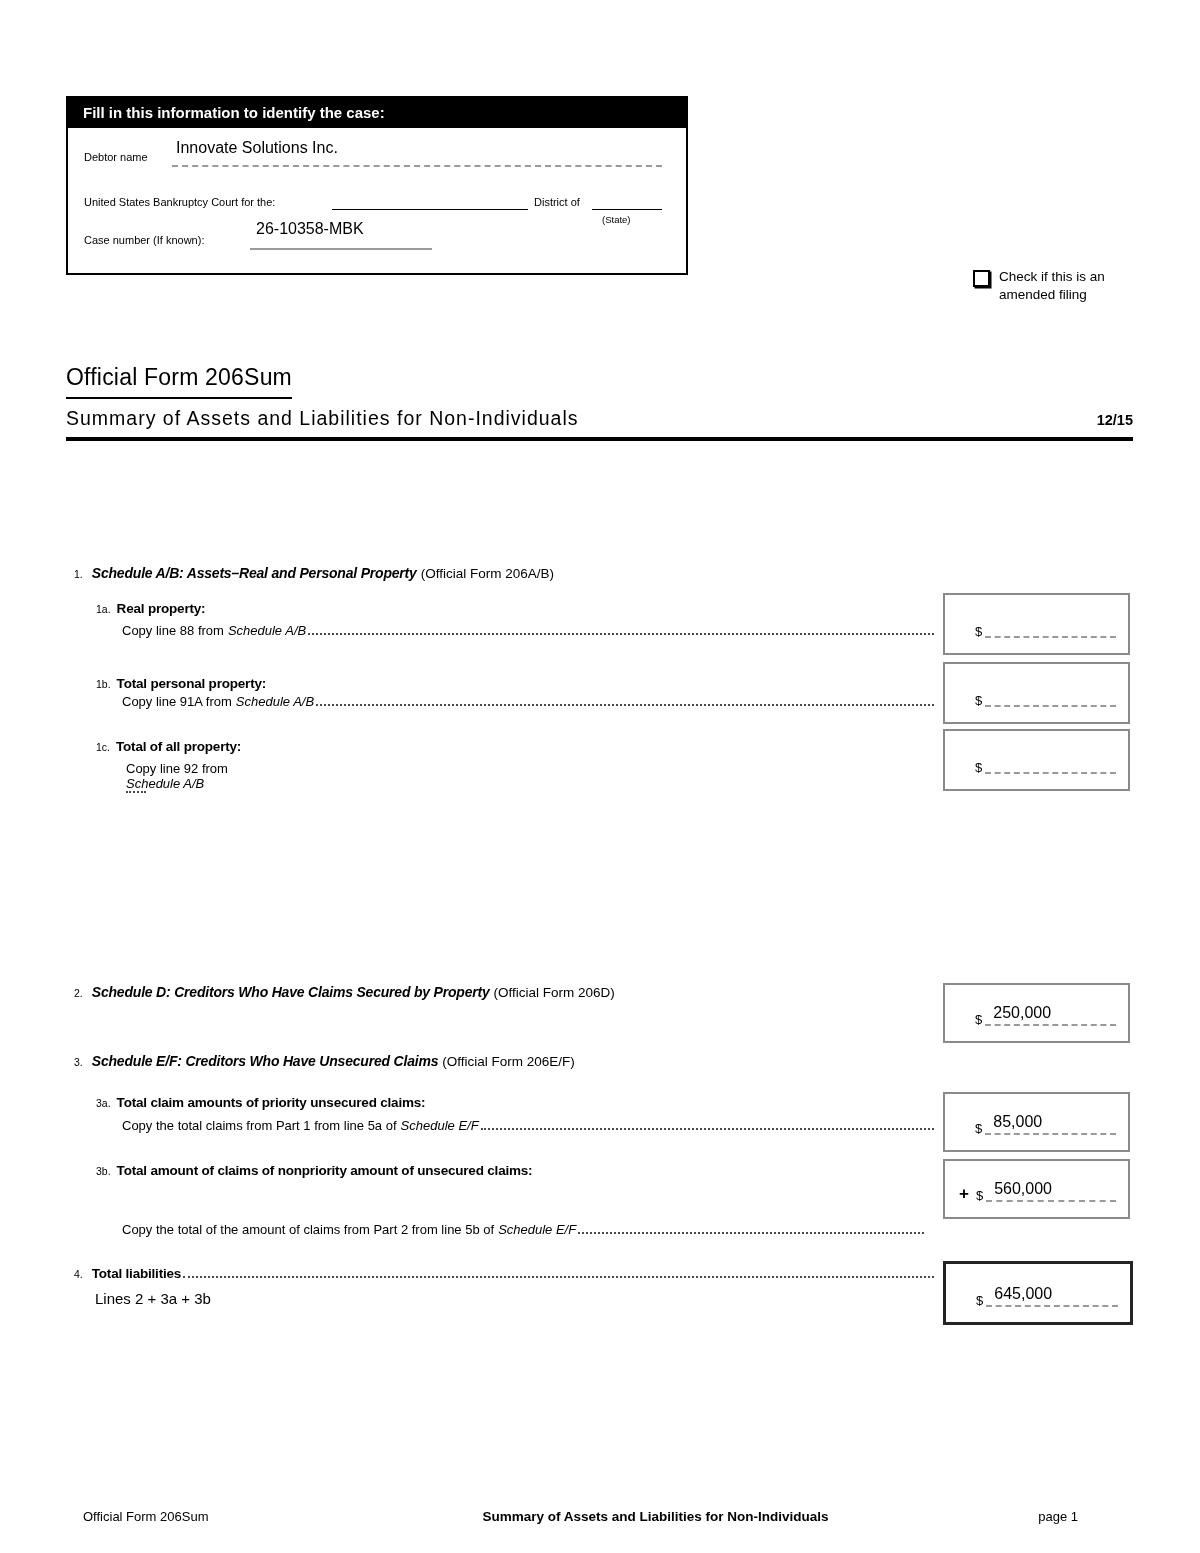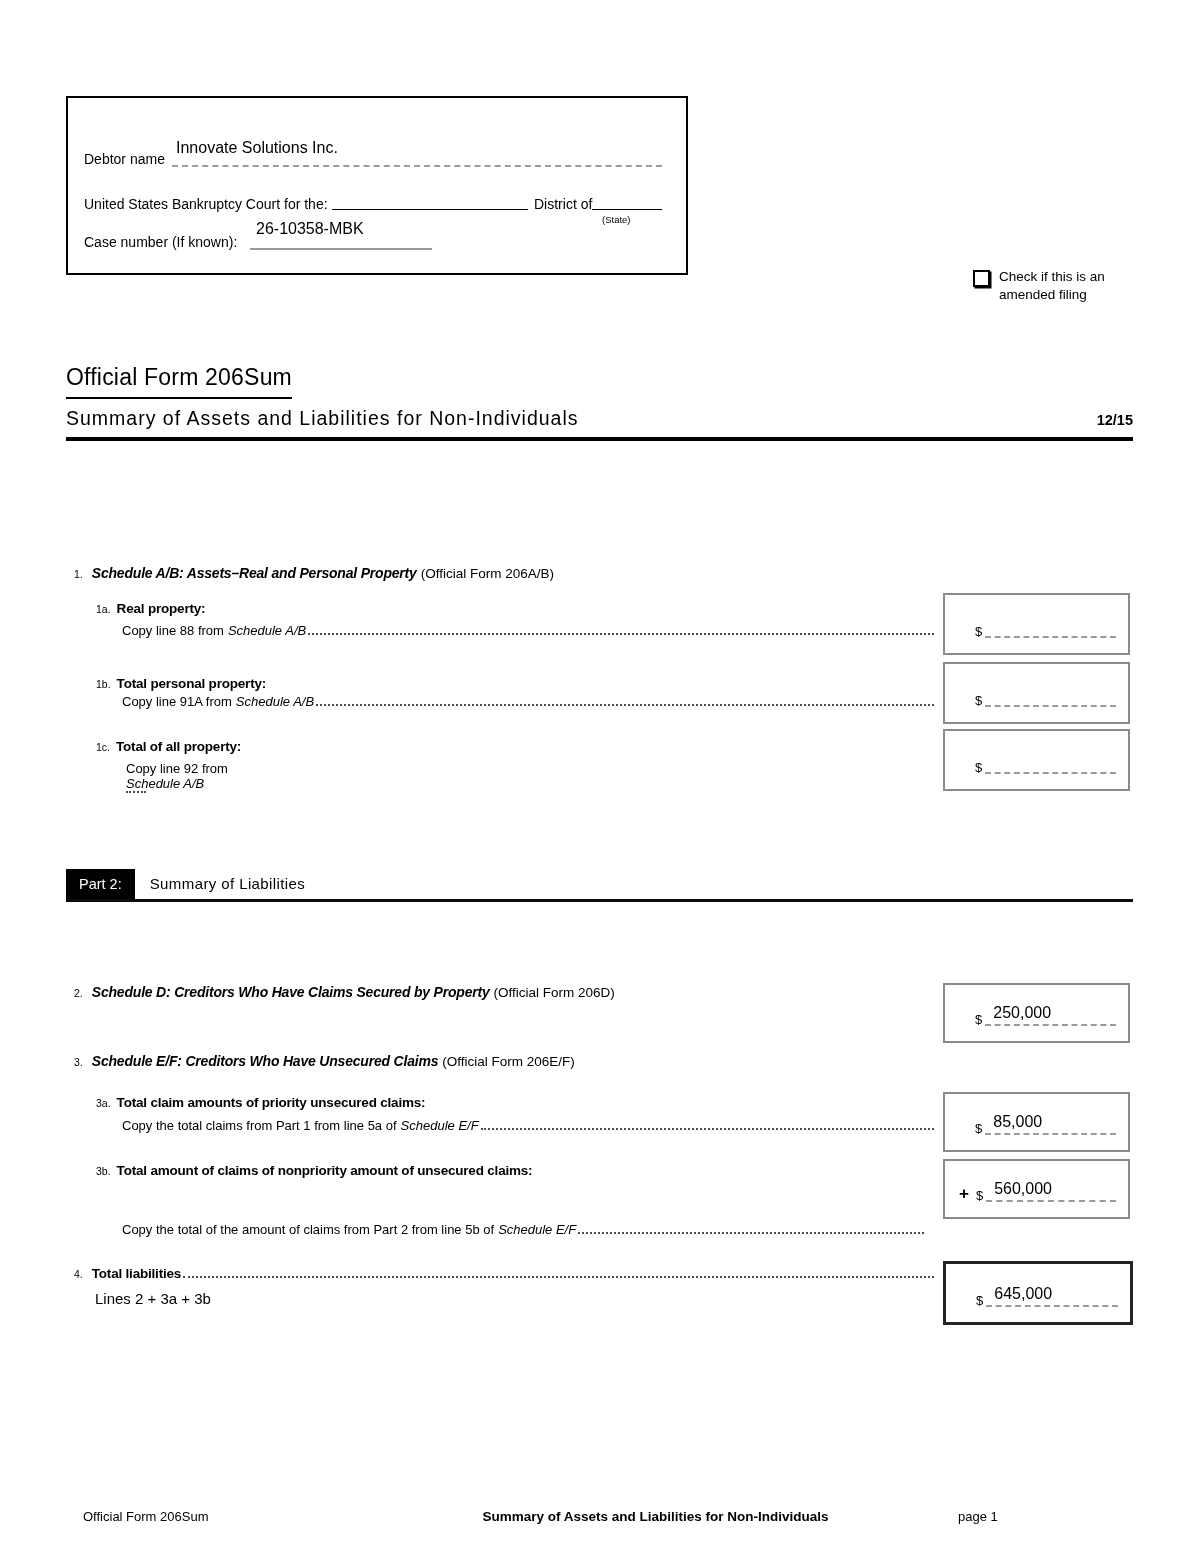--- a/index.html
+++ b/index.html
@@ -4,21 +4,21 @@
 <style>
   html,body{margin:0;padding:0;background:#fff;}
   #page{position:relative;width:1200px;height:1553px;background:#fff;overflow:hidden;
         font-family:"Liberation Sans","DejaVu Sans",sans-serif;color:#000;}
   .abs{position:absolute;}
 
   
   #idbox{left:66px;top:96px;width:622px;height:179px;border:2px solid #000;box-sizing:border-box;background:#fff;}
   #idbox .bar{position:absolute;left:0;top:0;width:100%;height:30px;background:#000;color:#fff;
               font-size:15px;font-weight:bold;line-height:30px;padding-left:15px;box-sizing:border-box;}
-  .lbl{font-size:14px;}
+  .lbl{font-size:11px;}
   .fillval{font-size:16px;white-space:nowrap;}
   .dashline{border-top:2px dashed #9a9a9a;height:0;}
   .solidline{border-top:1.5px solid #000;height:0;}
   .grayline{border-top:2px solid #9a9a9a;height:0;}
   .hint{font-size:9.5px;}
 
   
   #amended{left:973px;top:268px;width:176px;display:flex;align-items:flex-start;}
   #amended .cb{width:13px;height:13px;border:2px solid #000;box-shadow:1.5px 1.5px 0 #000;
                background:#fff;margin:2px 9px 0 0;flex:0 0 auto;}
@@ -55,28 +55,29 @@
   .amtbox .plus{font-size:17px;font-weight:bold;margin:0 7px 0 -16px;line-height:1;}
   .amtbox .cur{font-size:13px;margin-right:3px;line-height:1;}
   .amtbox .vline{flex:1;border-bottom:2px dashed #9a9a9a;padding-left:8px;}
   .amtbox .val{font-size:16px;display:inline-block;padding-bottom:2px;min-height:16px;}
   .totalbox{border:3px solid #242424;width:190px;height:64px;}
 
   
   #footer{left:66px;top:1509px;width:1067px;display:flex;align-items:baseline;padding-left:17px;box-sizing:border-box;}
   #footer .fl{font-size:13px;width:270px;}
   #footer .fc{font-size:13.5px;font-weight:bold;flex:1;text-align:center;}
-  #footer .fr{font-size:13px;width:120px;text-align:left;padding-right:55px;}
+  #footer .fr{font-size:13px;width:120px;text-align:right;padding-right:55px;}
 </style>
 </head>
 <body>
 
 <div id="page">
 
   <div class="abs" id="idbox">
+    <div class="bar">Fill in this information to identify the case:</div>
 
     <div class="abs lbl" style="left:16px;top:53px;">Debtor name</div>
     <div class="abs fillval" style="left:108px;top:41px;">Innovate Solutions Inc.</div>
     <div class="abs dashline" style="left:104px;top:67px;width:490px;"></div>
 
     <div class="abs lbl" style="left:16px;top:98px;">United States Bankruptcy Court for the:</div>
     <div class="abs solidline" style="left:264px;top:111px;width:196px;"></div>
     <div class="abs lbl" style="left:466px;top:98px;">District of</div>
     <div class="abs solidline" style="left:524px;top:111px;width:70px;"></div>
     <div class="abs hint" style="left:534px;top:116px;">(State)</div>
@@ -140,23 +141,20 @@
   <div class="abs copyrow" style="left:122px;top:761px;width:813px;flex-direction:column;">
     <span class="t">Copy line 92 from</span>
     <span class="t i">Schedule A/B</span>
     <span class="leader"></span>
   </div>
   <div class="abs amtbox" style="left:943px;top:729px;">
     <span class="cur">$</span>
     <span class="vline"><span class="val"></span></span>
   </div>
 
-  <div class="abs partbar" style="top:869px;">
-    <span class="tag">Part 2:</span><span class="ptitle">Summary of Liabilities</span>
-  </div>
 
   <div class="abs hrow" style="left:74px;top:984px;">
     <span class="num">2.</span>
     <span class="schname">Schedule D: Creditors Who Have Claims Secured by Property</span>
     <span class="schref">(Official Form 206D)</span>
   </div>
   <div class="abs amtbox" style="left:943px;top:983px;height:60px;">
     <span class="cur">$</span>
     <span class="vline"><span class="val">250,000</span></span>
   </div>

